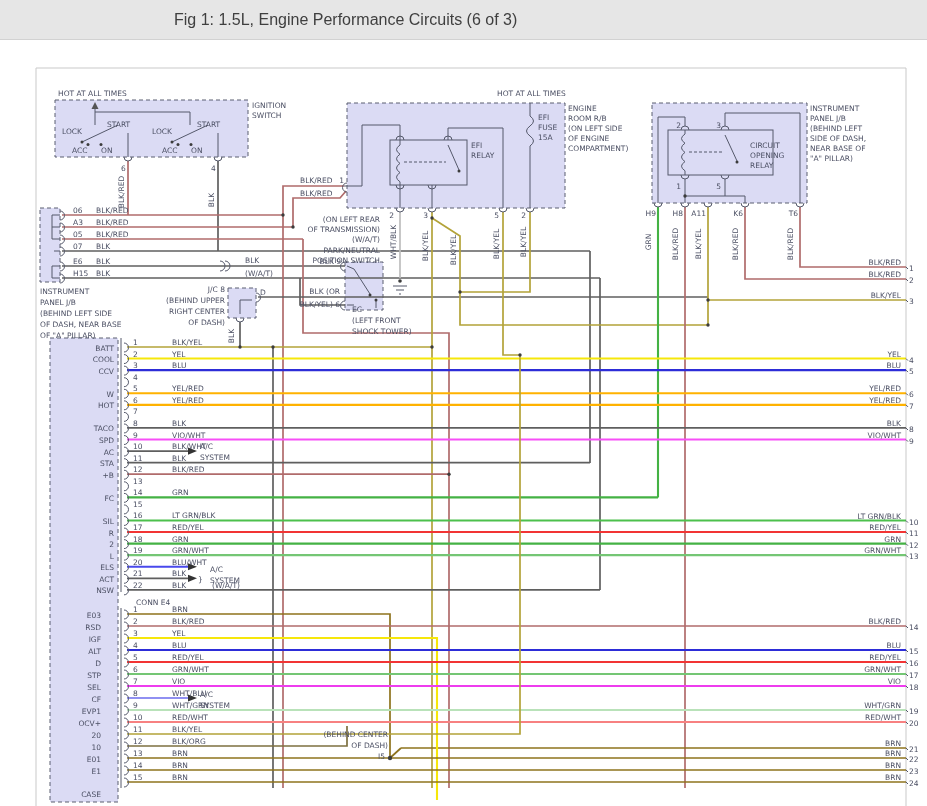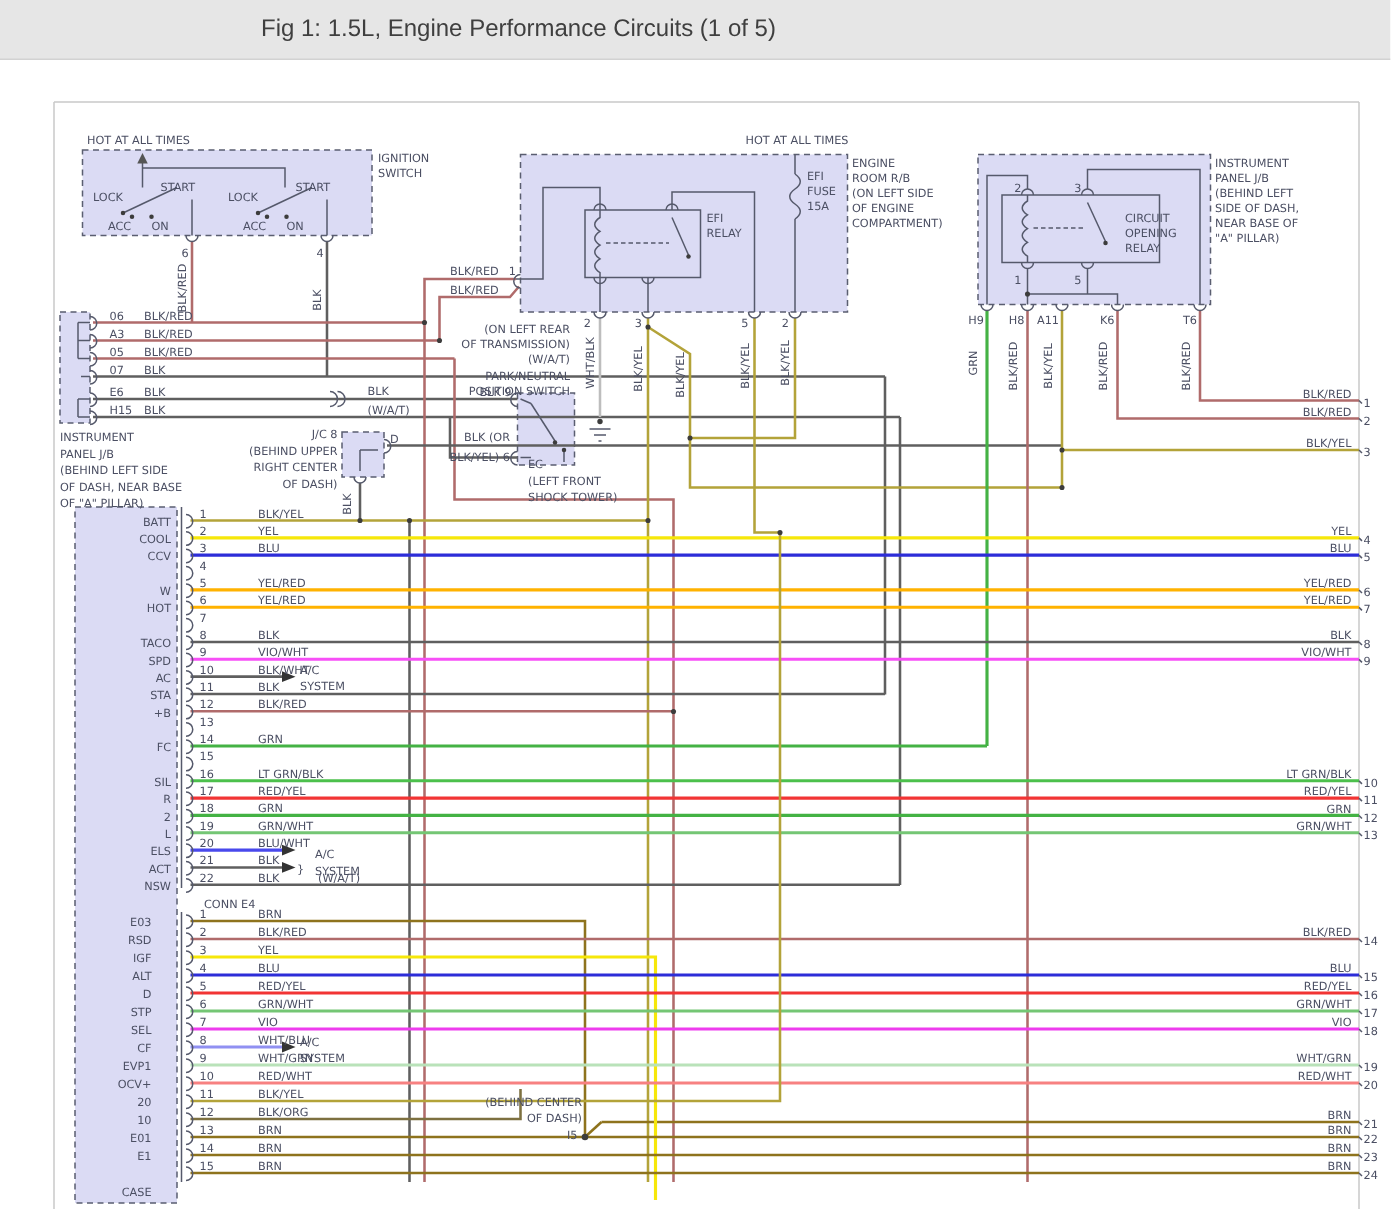--- a/index.html
+++ b/index.html
@@ -14,21 +14,21 @@
   .solidbox{fill:none;stroke:#55596b;stroke-width:1;}
   .thin{fill:none;stroke:#55596b;stroke-width:1;}
   .arc{fill:none;stroke:#55596b;stroke-width:1;}
   .frame{stroke:#c9c9c9;stroke-width:1;}
 </style>
 </head>
 <body>
 
 <div id="stage">
   <div class="titlebar">
-    <span>Fig 1: 1.5L, Engine Performance Circuits (1 of 5)</span>
+    <span>Fig 1: 1.5L, Engine Performance Circuits (6 of 3)</span>
   </div>
 
   <svg width="927" height="806" viewBox="0 0 927 806">
 
     <line class="frame" x1="36" y1="68" x2="36" y2="806"></line>
     <line class="frame" x1="906" y1="68" x2="906" y2="806"></line>
     <line class="frame" x1="36" y1="68" x2="906" y2="68"></line>
 
     <g id="boxes">
         <rect x="55" y="100" width="193" height="57" class="dashbox"></rect>

